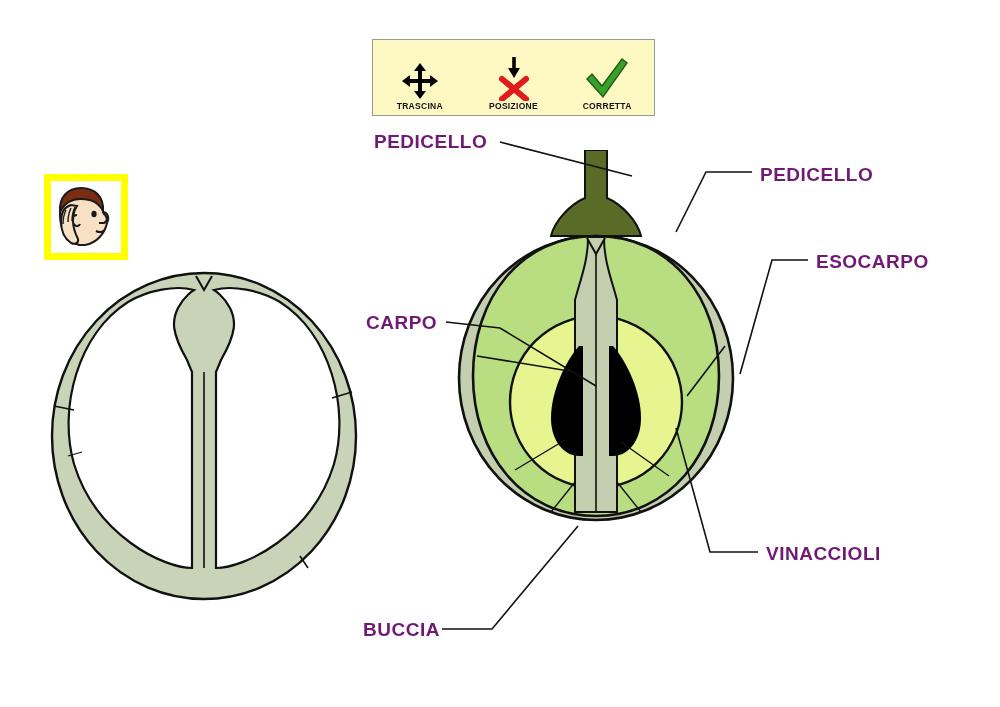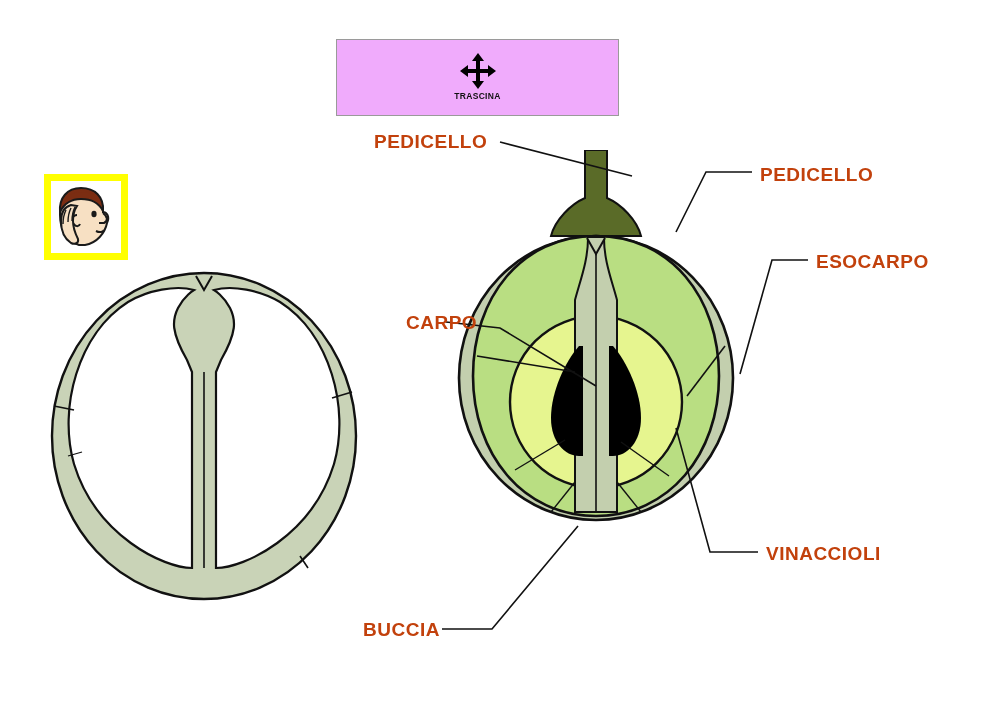--- a/index.html
+++ b/index.html
@@ -11,29 +11,29 @@
     width: 1000px;
     height: 707px;
     position: relative;
     overflow: hidden;
     font-family: "Liberation Sans", sans-serif;
   }
 
   
   #toolbar {
     position: absolute;
-    left: 336px;
+    left: 372px;
     top: 39px;
     width: 283px;
     height: 77px;
     border: 1px solid #9a9a9a;
-    background: #f0abfc;
+    background: #fef9c3;
     box-sizing: border-box;
     display: flex;
-    align-items: center;
+    align-items: flex-end;
   }
   .tool-cell {
     flex: 1 1 0;
     display: flex;
     flex-direction: column;
     align-items: center;
     justify-content: flex-end;
     padding-bottom: 4px;
   }
   .tool-glyph {
@@ -86,27 +86,27 @@
     height: 400px;
   }
 
   
   .dlabel {
     position: absolute;
     font-family: "Liberation Sans", sans-serif;
     font-weight: bold;
     font-size: 19px;
     letter-spacing: .5px;
-    color: #c2410c;
+    color: #701a75;
     white-space: nowrap;
   }
   #label-pedicello  { left: 374px; top: 131px; }
   #label-esocarpo   { left: 760px; top: 164px; }
   #label-mesocarpo  { left: 816px; top: 251px; }
-  #label-carpo      { left: 366px; top: 312px; margin-left: 40px; }
+  #label-carpo      { left: 366px; top: 312px; }
   #label-vinaccioli { left: 766px; top: 543px; text-align: right; }
   #label-buccia     { left: 352px; top: 619px; margin-left: 11px; }
 
   
   #leaders {
     position: absolute;
     left: 0; top: 0;
     width: 1000px; height: 707px;
     pointer-events: none;
   }
@@ -143,21 +143,40 @@
   <div class="tool-cell">
     <div class="tool-glyph">
       <svg width="40" height="40" viewBox="0 0 40 40">
         <path d="M20 2 L26 10 L22 10 L22 18 L30 18 L30 14 L38 20 L30 26 L30 22 L22 22 L22 30 L26 30 L20 38 L14 30 L18 30 L18 22 L10 22 L10 26 L2 20 L10 14 L10 18 L18 18 L18 10 L14 10 Z" fill="#000000"></path>
       </svg>
     </div>
     <div class="tool-label">TRASCINA</div>
   </div>
 
 
-
+  <div class="tool-cell">
+    <div class="tool-glyph">
+      <svg width="42" height="46" viewBox="0 0 42 46">
+        <path d="M21 2 L21 16" stroke="#000000" stroke-width="3.6"></path>
+        <path d="M21 23 L15 13 L27 13 Z" fill="#000000"></path>
+        <path d="M9 24 L33 44" stroke="#e01b1b" stroke-width="6" stroke-linecap="round"></path>
+        <path d="M33 24 L9 44" stroke="#e01b1b" stroke-width="6" stroke-linecap="round"></path>
+      </svg>
+    </div>
+    <div class="tool-label">POSIZIONE</div>
+  </div>
+
+  <div class="tool-cell">
+    <div class="tool-glyph">
+      <svg width="46" height="44" viewBox="0 0 46 44">
+        <path d="M3 22 L8 17 L18 29 L38 2 L43 6 L19 40 Z" fill="#3aa02c" stroke="#1d5c16" stroke-width="1.4"></path>
+      </svg>
+    </div>
+    <div class="tool-label">CORRETTA</div>
+  </div>
 </div>
 
 <div id="figure-blank">
   <svg viewBox="0 0 320 335" width="320" height="335">
 
     <ellipse cx="160" cy="168" rx="152" ry="163" fill="#c9d3b7" stroke="#111111" stroke-width="2.4"></ellipse>
 
     <path d="M150 22 C150 22 140 28 134 40 C128 52 127 64 143 92 L148 104 L148 300
              C120 300 52 268 30 196 C14 140 34 66 84 34 C104 22 132 17 150 22 Z" fill="#ffffff" stroke="#111111" stroke-width="2.2"></path>
 

